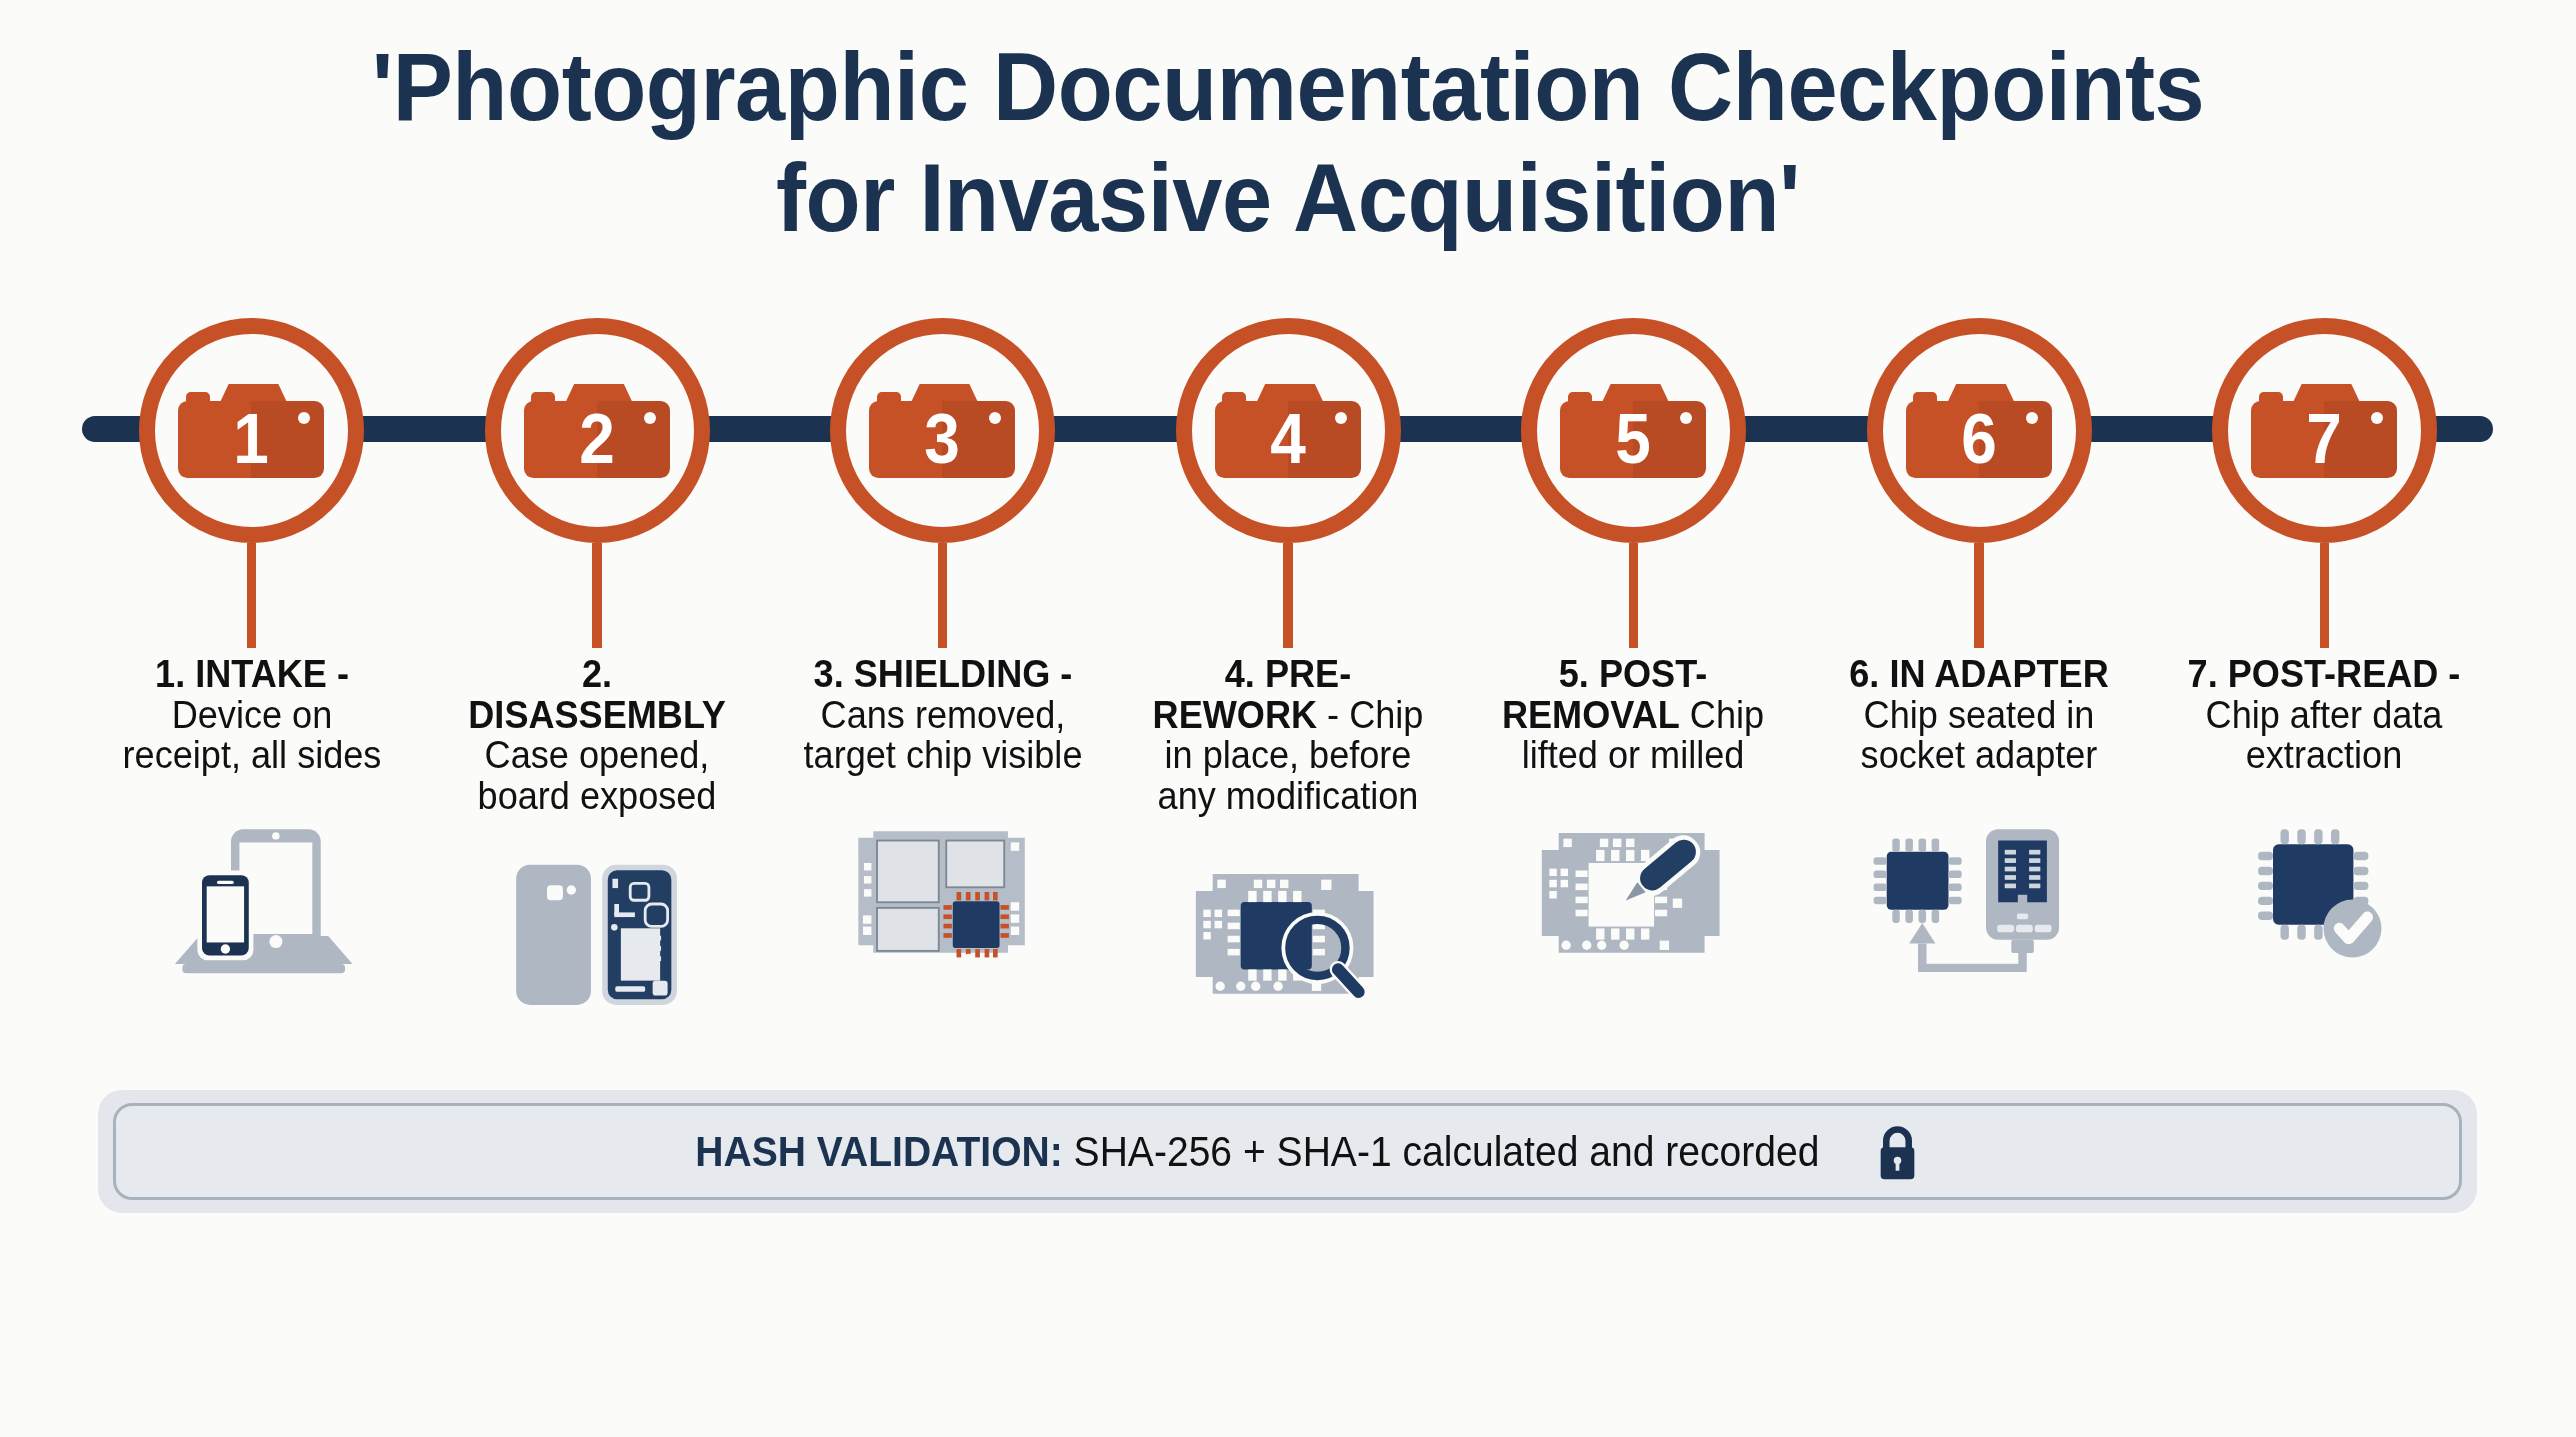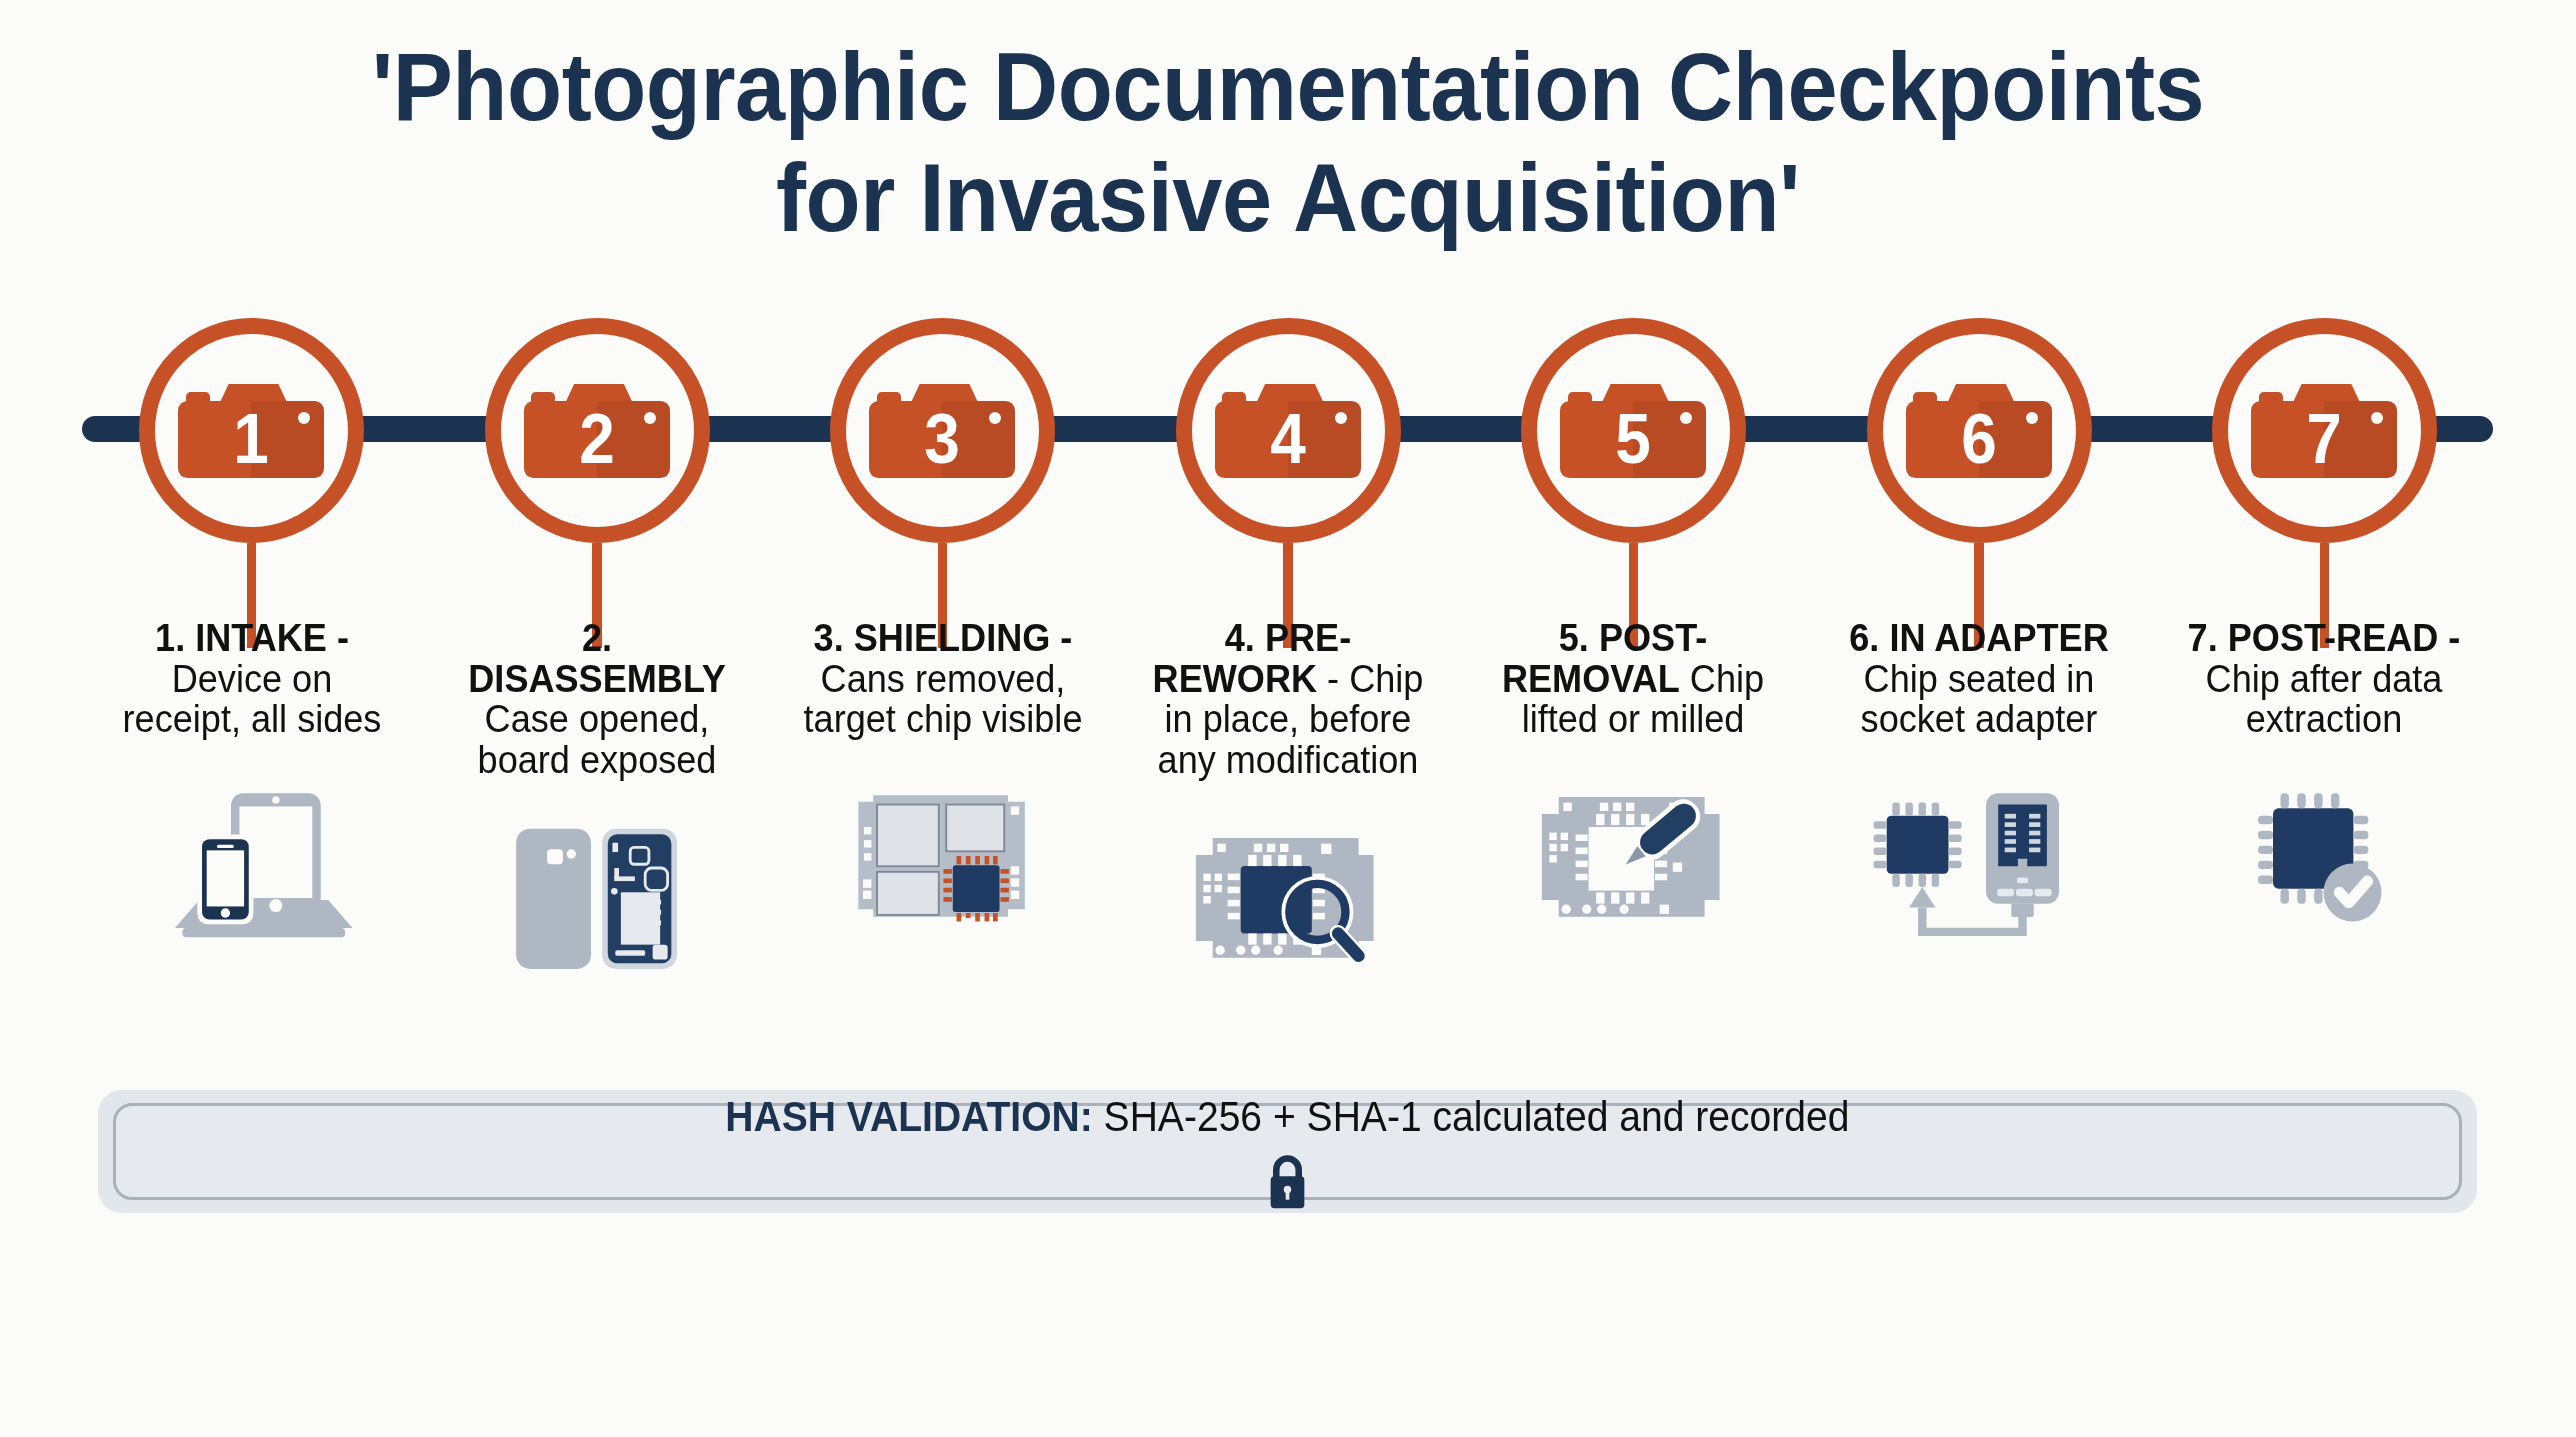--- a/index.html
+++ b/index.html
@@ -143,20 +143,21 @@
     top: 618px;
     left: 0;
     width: 2576px;
     display: flex;
     justify-content: space-between;
     padding: 0 103px;
   }
   .step {
     width: 298px;
     text-align: center;
+    margin-top: 36px;
   }
   .step-text {
     font-size: 38px;
     line-height: 1.07;
     color: #111111;
     transform: scaleX(0.95);
     transform-origin: center top;
   }
   .step-head { font-weight: bold; }
   .step-desc { font-weight: normal; }
@@ -181,21 +182,20 @@
   }
   .bar {
     height: 97px;
     background: #e6eaee;
     border: 3.7px solid #a8b2bd;
     border-radius: 19px;
     display: flex;
     align-items: center;
     justify-content: center;
     gap: 11px;
-    flex-direction: column;
   }
   .bar + .bar { margin-top: 17px; }
   .bar-text {
     font-size: 42px;
     color: #111111;
     transform: scaleX(0.93);
     white-space: nowrap;
   }
   .bar-key {
     color: #1b3350;

